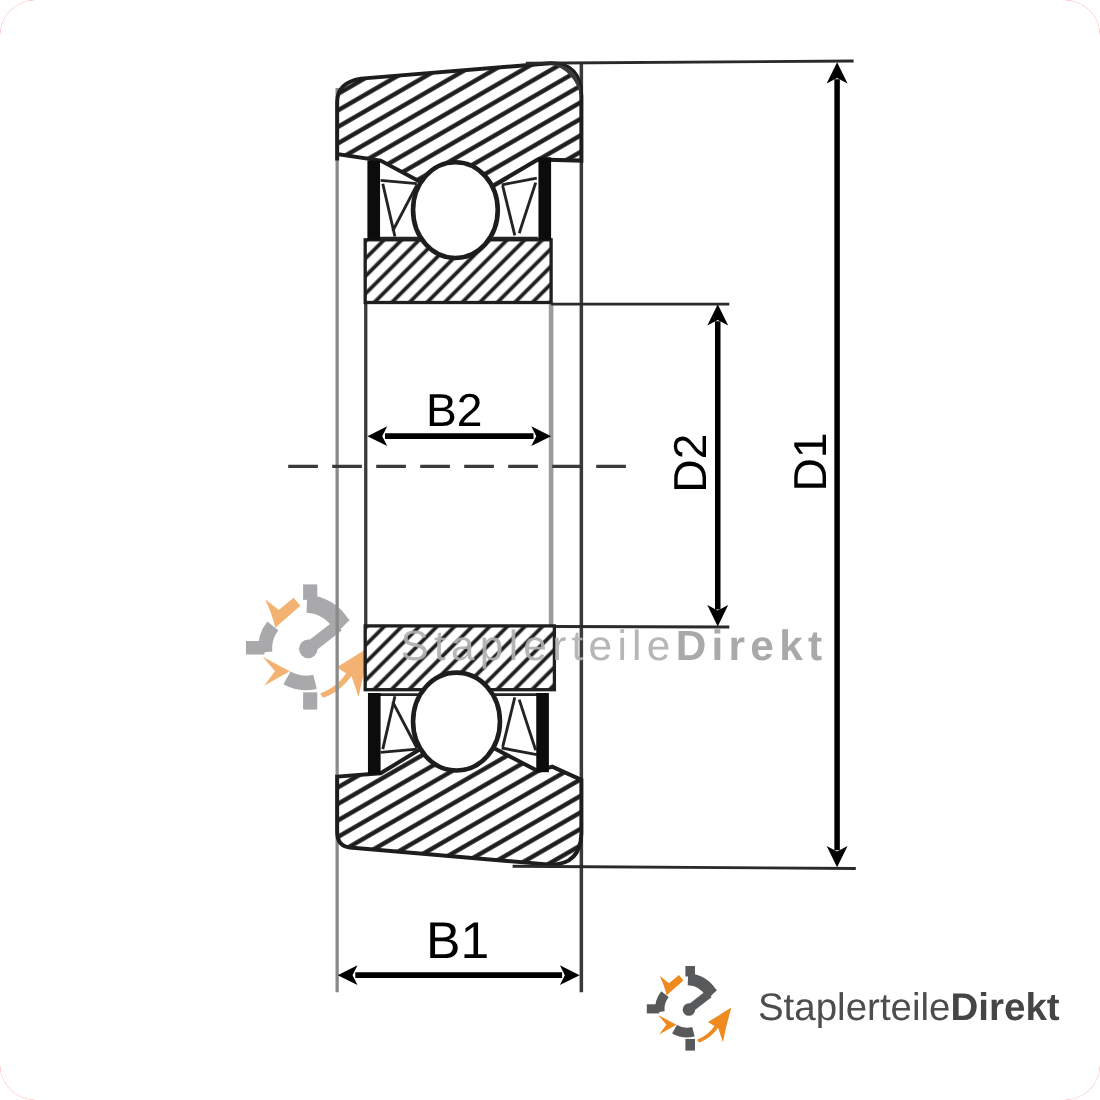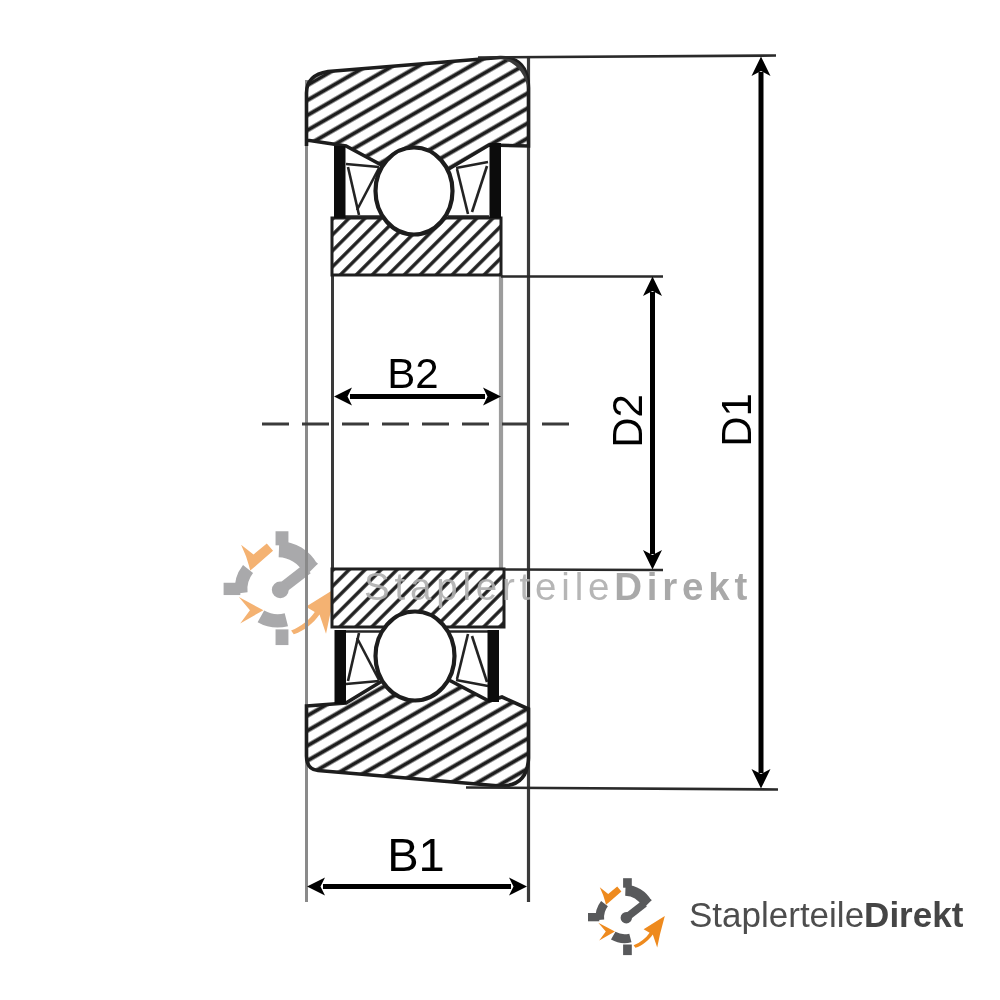--- a/index.html
+++ b/index.html
@@ -1,16 +1,16 @@
 <!DOCTYPE html>
 <html><head>
 <meta charset="utf-8">
 <style>
   html,body{margin:0;padding:0;background:#fff;}
-  #page{width:1000px;height:1000px;position:relative;background:#ef4444;overflow:hidden;}
+  #page{width:1000px;height:1000px;position:relative;background:#ef4444;overflow:hidden;border-radius:32px;}
   svg{display:block;}
   text{font-family:"Liberation Sans",sans-serif;}
 </style>
 </head>
 <body>
 
 <div id="page">
 <svg width="1000" height="1000" viewBox="0 0 1000 1000">
 <defs>
 

